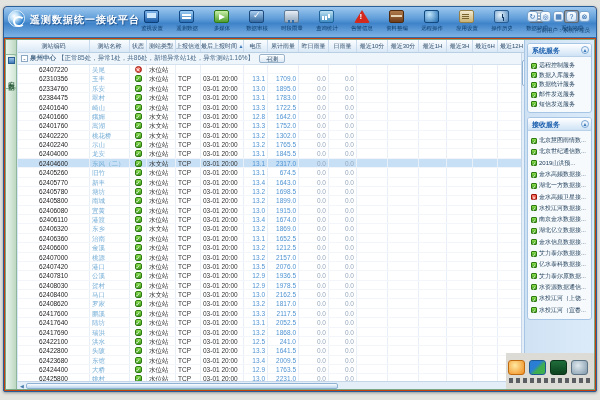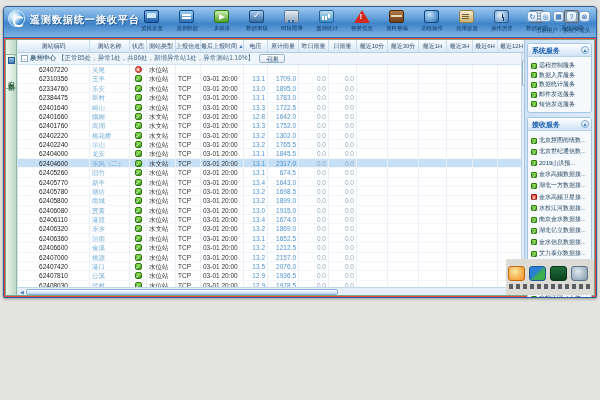--- a/index.html
+++ b/index.html
@@ -1,22 +1,22 @@
 <!DOCTYPE html>
 <html><head>
 <meta charset="utf-8">
 <style>
   * { margin:0; padding:0; box-sizing:border-box; }
   html,body { width:600px; height:400px; overflow:hidden;
     font-family:"Liberation Sans","DejaVu Sans",sans-serif; }
   .desktop { position:relative; width:600px; height:400px; background:#e3e3e0; }
 
   
-  .window { position:absolute; left:3px; top:6px; width:594px; height:292px;
-    border:1px solid #2a5e9b; border-radius:4px 4px 2px 2px; background:#ef4444; overflow:hidden;
+  .window { position:absolute; left:3px; top:6px; width:594px; height:386px;
+    border:1px solid #2a5e9b; border-radius:4px 4px 2px 2px; background:#c2410c; overflow:hidden;
     box-shadow:0 1px 3px rgba(0,0,0,.35); }
 
   
   .band { position:relative; height:31px;
     background:linear-gradient(to bottom,#9dc8ef 0%,#5e9cd8 40%,#3f83c9 55%,#7db3e4 100%);
     border-bottom:1px solid #2f6cab; display:flex; align-items:flex-start; }
   .logo { position:absolute; left:4px; top:3px; width:17px; height:17px; border-radius:50%;
     background:radial-gradient(circle at 35% 35%, #ffffff 0%, #bfe0f8 30%, #1e74c8 75%, #0d4e96 100%);
     border:1px solid #dceefb; }
   .logo::after { content:""; position:absolute; left:4px; top:5px; width:8px; height:7px;

